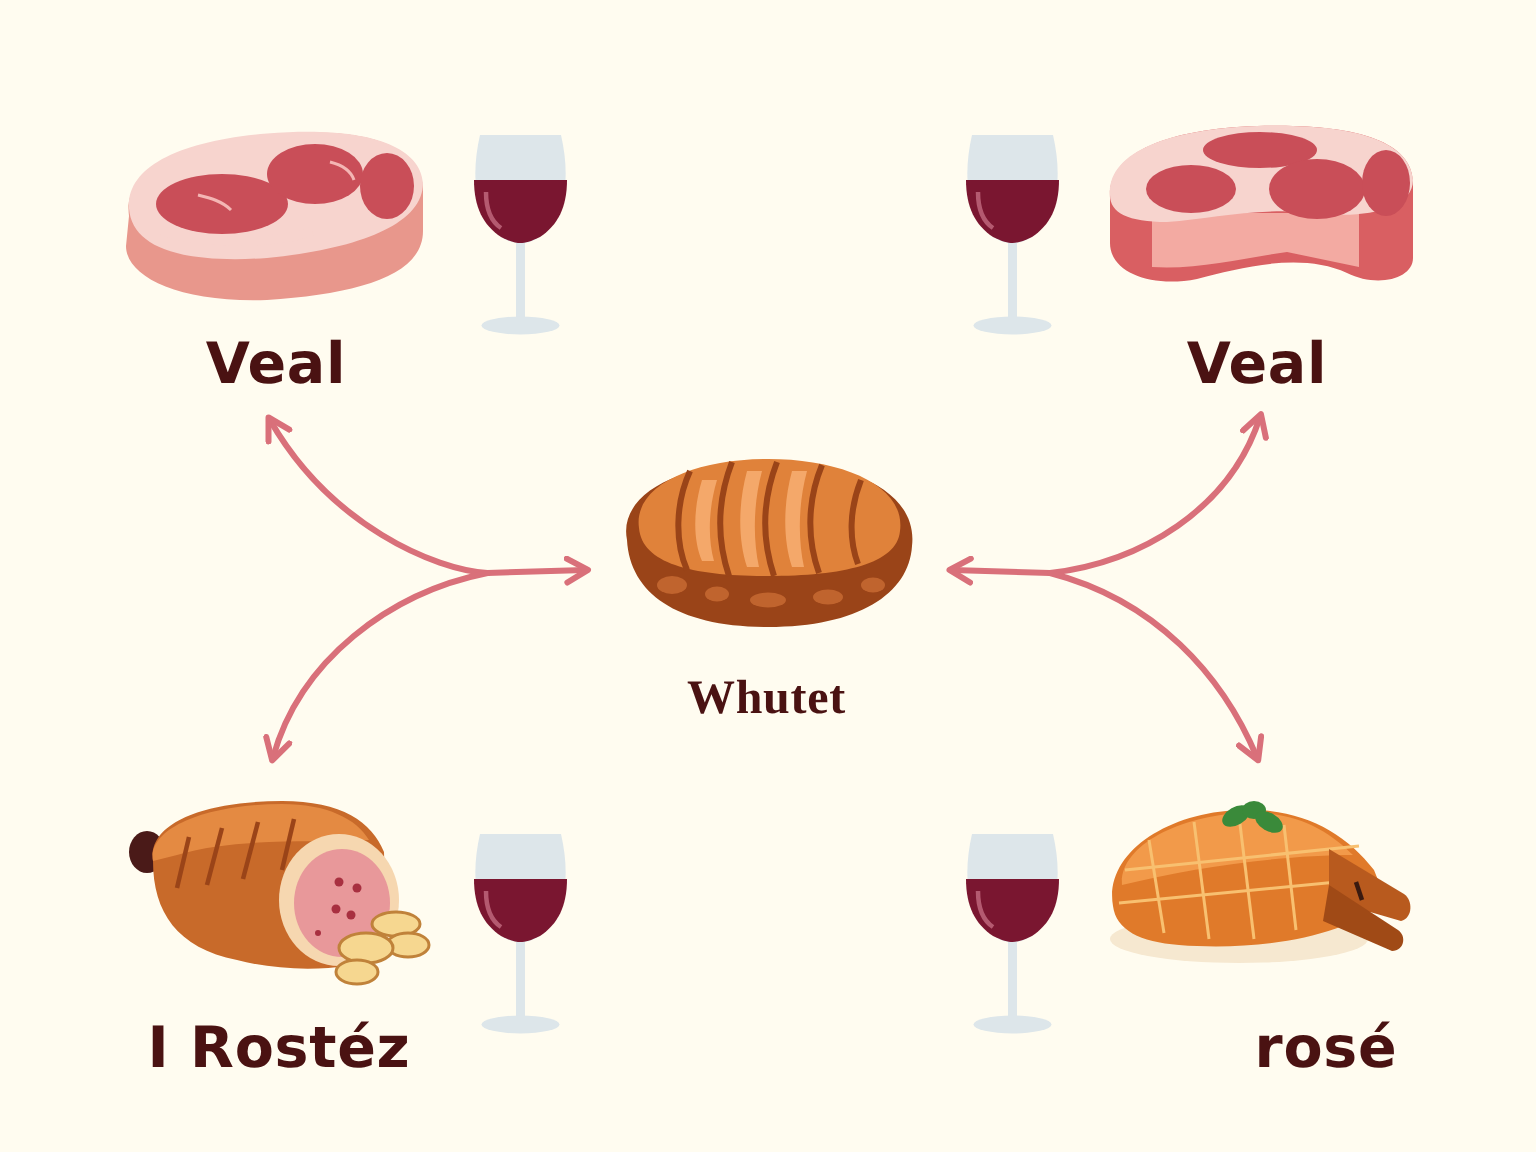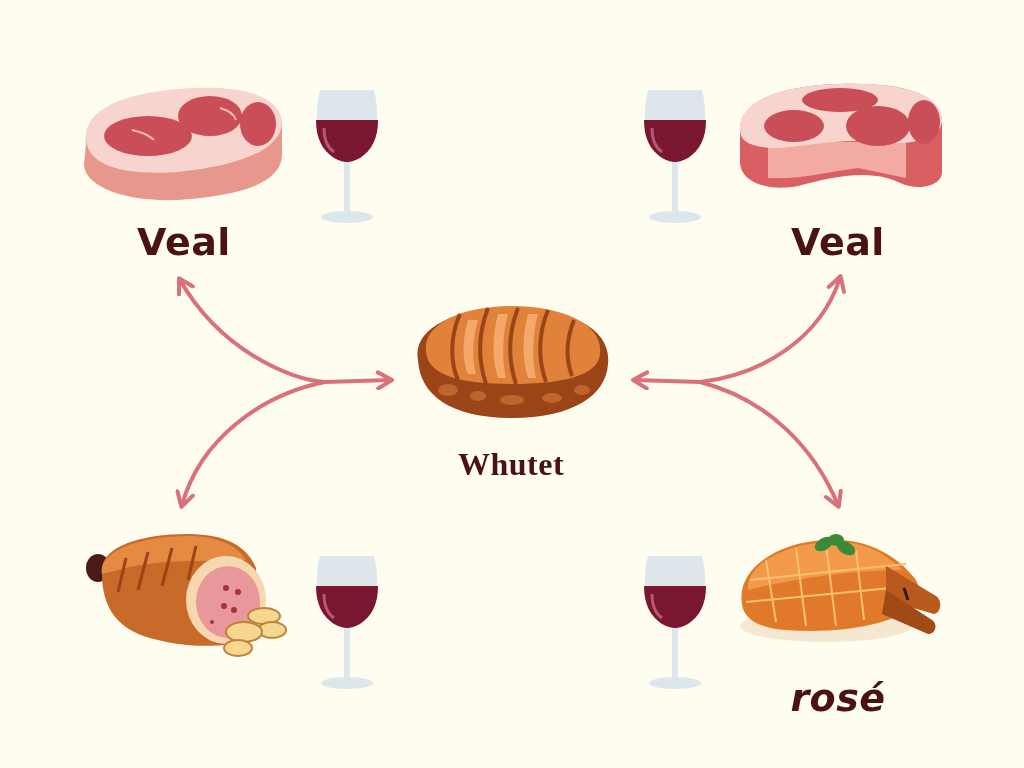--- a/index.html
+++ b/index.html
@@ -148,20 +148,21 @@
       <ellipse cx="160" cy="120" rx="14" ry="8"></ellipse>
     </g>
   </svg>
   <svg class="node" style="left:312px; top:552px;" width="70" height="140" viewBox="0 0 70 140">
     <path d="M8,4 L62,4 C68,30 66,56 50,70 C44,75 40,76 35,76 C30,76 26,75 20,70 C4,56 2,30 8,4 Z" fill="#dde6ea"></path>
     <path d="M4,34 L66,34 C66,52 60,64 48,72 C42,75 38,76 35,76 C32,76 28,75 22,72 C10,64 4,52 4,34 Z" fill="#7a1630"></path>
     <rect x="32" y="76" width="6" height="52" fill="#dde6ea"></rect>
     <ellipse cx="35" cy="131" rx="26" ry="6" fill="#dde6ea"></ellipse>
     <path d="M12,42 C12,54 16,62 22,66" stroke="#b45a70" stroke-width="3" fill="none"></path>
   </svg>
+  <div class="label big" style="left:186px; top:676px;">I Rostéz</div>
 
   <svg class="node" style="left:640px; top:552px;" width="70" height="140" viewBox="0 0 70 140">
     <path d="M8,4 L62,4 C68,30 66,56 50,70 C44,75 40,76 35,76 C30,76 26,75 20,70 C4,56 2,30 8,4 Z" fill="#dde6ea"></path>
     <path d="M4,34 L66,34 C66,52 60,64 48,72 C42,75 38,76 35,76 C32,76 28,75 22,72 C10,64 4,52 4,34 Z" fill="#7a1630"></path>
     <rect x="32" y="76" width="6" height="52" fill="#dde6ea"></rect>
     <ellipse cx="35" cy="131" rx="26" ry="6" fill="#dde6ea"></ellipse>
     <path d="M12,42 C12,54 16,62 22,66" stroke="#b45a70" stroke-width="3" fill="none"></path>
   </svg>
   <svg class="node" style="left:736px; top:530px;" width="212" height="118" viewBox="0 0 212 118">
     <ellipse cx="90" cy="96" rx="86" ry="16" fill="#f6e8d0"></ellipse>
@@ -177,15 +178,15 @@
     </g>
     <path d="M150,36 L200,66 C206,70 206,82 198,84 L150,70 Z" fill="#b85a1e"></path>
     <path d="M150,60 L196,90 C202,94 200,104 192,104 L146,84 Z" fill="#a04a16"></path>
     <path d="M168,58 L172,70" stroke="#3a1a10" stroke-width="3"></path>
     <g fill="#3a8a3a">
       <ellipse cx="88" cy="14" rx="10" ry="6" transform="rotate(-30 88 14)"></ellipse>
       <ellipse cx="100" cy="10" rx="8" ry="6"></ellipse>
       <ellipse cx="110" cy="18" rx="10" ry="6" transform="rotate(30 110 18)"></ellipse>
     </g>
   </svg>
-  <div class="label big" style="left:838px; top:676px;font-style:italic;">rosé</div>
+  <div class="label big" style="left:884px; top:676px;">rosé</div>
 
 </div>
 
 </body></html>

